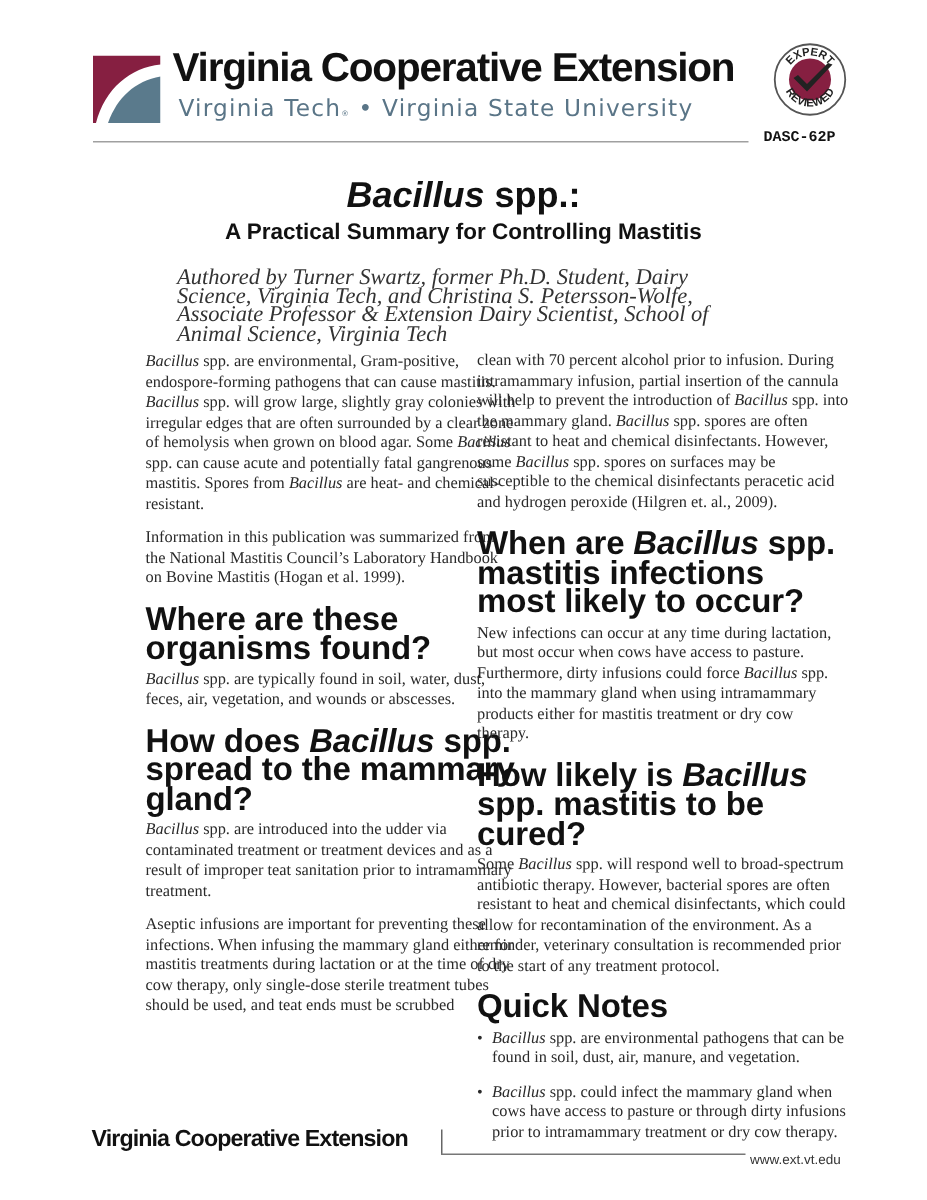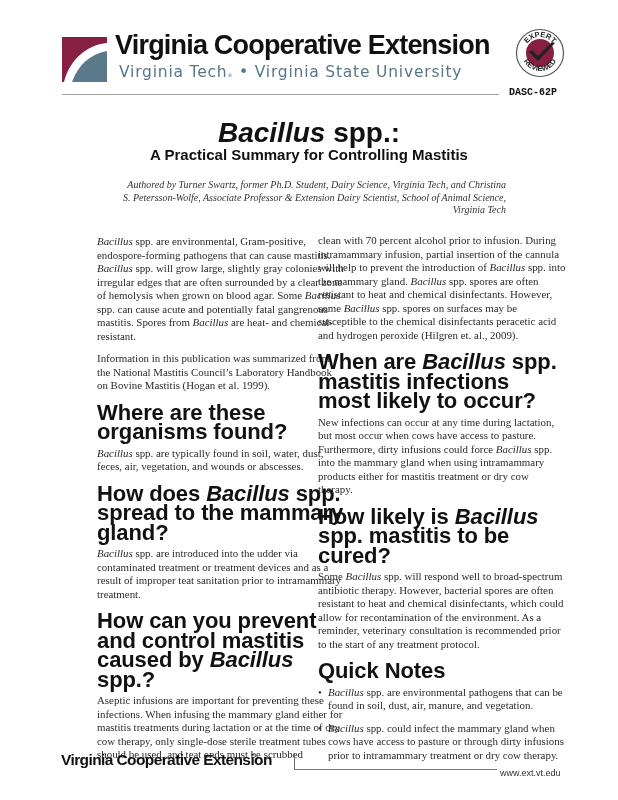--- a/index.html
+++ b/index.html
@@ -9,23 +9,23 @@
   
   .logo-mark { left: 62px; top: 37px; width: 45px; height: 45px; }
   .brand-title { left: 115px; top: 30px; font-family: "Liberation Sans", sans-serif; font-weight: bold; font-size: 27px; letter-spacing: -0.8px; color: #111; white-space: nowrap; }
   .brand-sub { left: 119px; top: 63px; font-family: "DejaVu Sans", sans-serif; font-size: 15.5px; letter-spacing: 0.8px; color: #5a7587; white-space: nowrap; }
   .brand-sub .tm { font-size: 5px; vertical-align: baseline; }
   .badge { left: 515px; top: 28px; width: 50px; height: 50px; }
   .header-rule { left: 62px; top: 94px; width: 437px; height: 1px; background: #a0a0a0; }
   .doc-code { left: 509px; top: 87px; font-family: Liberation Mono, monospace; font-weight: bold; font-size: 10px; color: #111; }
 
   
-  .title1 { left: 0; width: 618px; top: 117px; text-align: center; font-family: "Liberation Sans", sans-serif; font-weight: bold; font-size: 28px; color: #111; }
+  .title1 { left: 0; width: 618px; top: 117px; text-align: center; font-family: "Liberation Sans", sans-serif; font-weight: bold; font-size: 24px; color: #111; }
   .title2 { left: 0; width: 618px; top: 146px; text-align: center; font-family: "Liberation Sans", sans-serif; font-weight: bold; font-size: 15px; color: #111; }
-  .byline { left: 118px; width: 388px; top: 179px; text-align: right; font-style: italic; font-size: 10px; line-height: 12.5px; color: #333; }
+  .byline { left: 118px; width: 388px; top: 179px; text-align: left; font-style: italic; font-size: 15px; line-height: 12.5px; color: #333; }
 
   
   .col { font-size: 10.9px; line-height: 13.5px; color: #2a2a2a; }
   .col-left { left: 61px; top: 235px; width: 248px; margin-left: 36px; }
   .col-right { left: 318px; top: 234px; width: 248px; }
   .col p { margin: 0 0 9px 0; }
   .col h2 { font-family: "Liberation Sans", sans-serif; font-weight: bold; font-size: 22px; line-height: 19.5px; color: #111; margin: 10px 0 5px 0; letter-spacing: -0.1px; }
   .col ul { list-style: none; margin: 0; padding: 0; }
   .col li { position: relative; padding-left: 10px; margin-bottom: 9px; }
   .col li .bullet { position: absolute; left: 0; top: 0; }
@@ -70,21 +70,20 @@
 <div class="abs col col-left">
   <p><i>Bacillus</i><span> spp. are environmental, Gram-positive, endospore-forming pathogens that can cause mastitis. </span><i>Bacillus</i><span> spp. will grow large, slightly gray colonies with irregular edges that are often surrounded by a clear zone of hemolysis when grown on blood agar. Some </span><i>Bacillus</i><span> spp. can cause acute and potentially fatal gangrenous mastitis. Spores from </span><i>Bacillus</i><span> are heat- and chemical-resistant.</span></p>
   <p>Information in this publication was summarized from the National Mastitis Council’s Laboratory Handbook on Bovine Mastitis (Hogan et al. 1999).</p>
 
   <h2>Where are these organisms found?</h2>
   <p><i>Bacillus</i><span> spp. are typically found in soil, water, dust, feces, air, vegetation, and wounds or abscesses.</span></p>
 
   <h2><span>How does </span><i>Bacillus</i><span> spp. spread to the mammary gland?</span></h2>
   <p><i>Bacillus</i><span> spp. are introduced into the udder via contaminated treatment or treatment devices and as a result of improper teat sanitation prior to intramammary treatment.</span></p>
 
-  <h2><span>How can you prevent and control mastitis caused by </span><i>Bacillus</i><span> spp.?</span></h2>
   <p>Aseptic infusions are important for preventing these infections. When infusing the mammary gland either for mastitis treatments during lactation or at the time of dry cow therapy, only single-dose sterile treatment tubes should be used, and teat ends must be scrubbed</p>
 </div>
 
 <div class="abs col col-right">
   <p><span>clean with 70 percent alcohol prior to infusion. During intramammary infusion, partial insertion of the cannula will help to prevent the introduction of </span><i>Bacillus</i><span> spp. into the mammary gland. </span><i>Bacillus</i><span> spp. spores are often resistant to heat and chemical disinfectants. However, some </span><i>Bacillus</i><span> spp. spores on surfaces may be susceptible to the chemical disinfectants peracetic acid and hydrogen peroxide (Hilgren et. al., 2009).</span></p>
 
   <h2><span>When are </span><i>Bacillus</i><span> spp. mastitis infections most likely to occur?</span></h2>
   <p><span>New infections can occur at any time during lactation, but most occur when cows have access to pasture. Furthermore, dirty infusions could force </span><i>Bacillus</i><span> spp. into the mammary gland when using intramammary products either for mastitis treatment or dry cow therapy.</span></p>
 
   <h2><span>How likely is </span><i>Bacillus</i><span> spp. mastitis to be cured?</span></h2>

